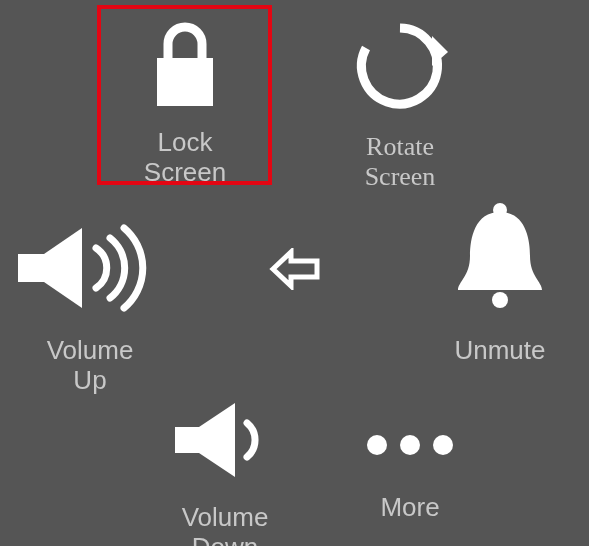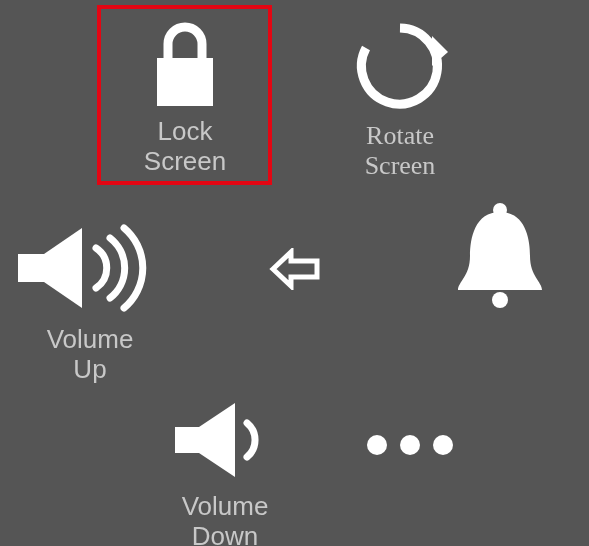--- a/index.html
+++ b/index.html
@@ -16,21 +16,21 @@
     position:absolute;
     display:flex;flex-direction:column;align-items:center;
     text-align:center;
     cursor:pointer;
   }
   .label{
     font-size:26px;
     line-height:1.15;
     white-space:pre-line;
     color:#c8c8c8;
-    margin-top:7px;
+    margin-top:18px;
   }
   .highlight{
     position:absolute;
     border:4px solid #e30613;
     box-sizing:border-box;
     pointer-events:none;
   }
   svg{display:block;}
 </style>
 </head>
@@ -84,20 +84,21 @@
 </div>
 
 <div class="item" style="left:420px;top:198px;width:160px;">
   <span>
     <svg width="120" height="120" viewBox="0 0 120 120">
       <circle cx="60" cy="12" r="7" fill="#fff"></circle>
       <path d="M60 14 C35 14 30 40 30 58 C30 78 18 84 18 92 L102 92 C102 84 90 78 90 58 C90 40 85 14 60 14 Z" fill="#fff"></path>
       <circle cx="60" cy="102" r="8" fill="#fff"></circle>
     </svg>
   </span>
+  <span class="label">Unmute</span>
 </div>
 
 <div class="item" style="left:150px;top:395px;width:150px;">
   <span>
     <svg width="120" height="90" viewBox="0 0 120 90">
       <rect x="10" y="32" width="24" height="26" fill="#fff"></rect>
       <polygon points="34,32 70,8 70,82 34,58" fill="#fff"></polygon>
       <path d="M82 28 a22 22 0 0 1 0 34" fill="none" stroke="#fff" stroke-width="7" stroke-linecap="round"></path>
     </svg>
   </span>
@@ -106,13 +107,14 @@
 </div>
 
 <div class="item" style="left:335px;top:415px;width:150px;">
   <span>
     <svg width="110" height="60" viewBox="0 0 110 60">
       <circle cx="22" cy="30" r="10" fill="#fff"></circle>
       <circle cx="55" cy="30" r="10" fill="#fff"></circle>
       <circle cx="88" cy="30" r="10" fill="#fff"></circle>
     </svg>
   </span>
+  <span class="label">More</span>
 </div>
 
 </body></html>

